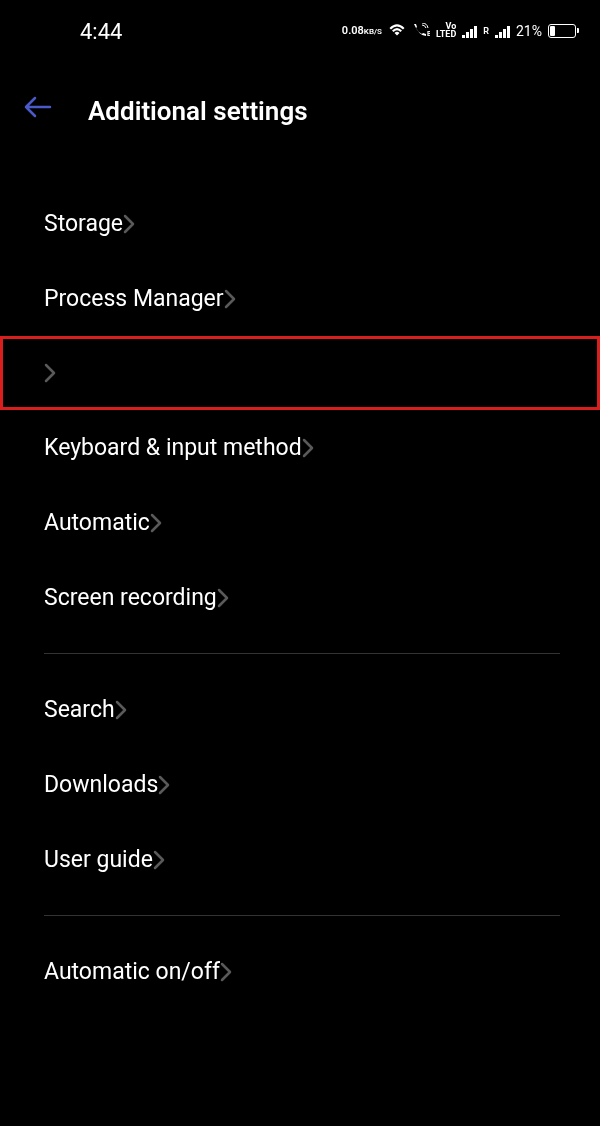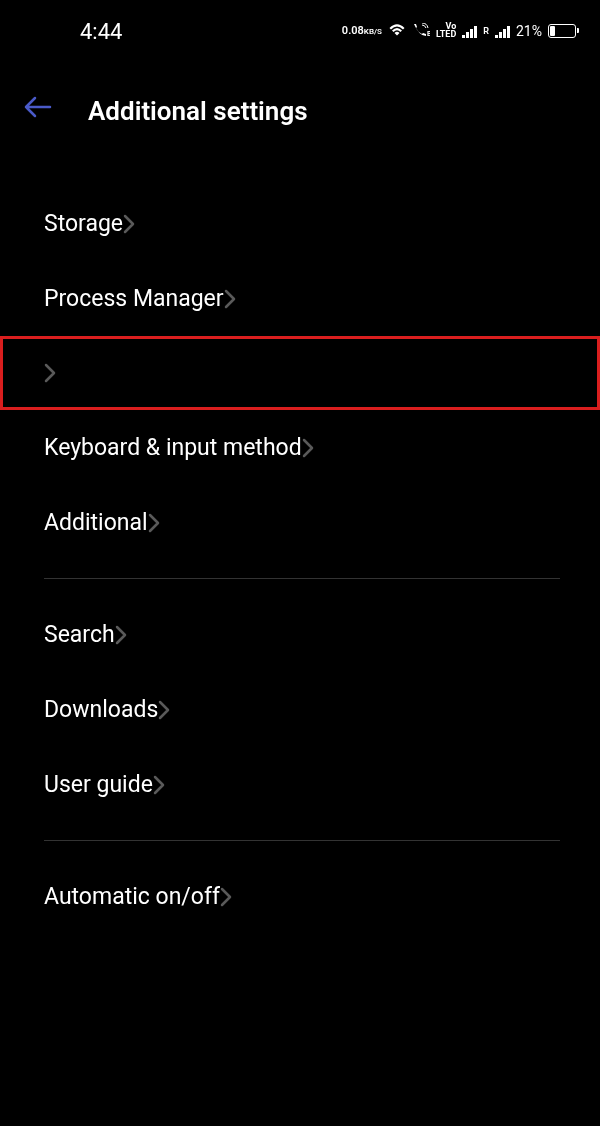--- a/index.html
+++ b/index.html
@@ -225,28 +225,36 @@
   <div class="setting-item">
     <span class="setting-label">Keyboard &amp; input method</span>
     <span class="chevron">
       <svg width="12" height="20" viewBox="0 0 12 20">
           <path d="M2 2 L10 10 L2 18" stroke="currentColor" stroke-width="2.5" fill="none" stroke-linecap="round" stroke-linejoin="round"></path>
         </svg>
     </span>
   </div>
 
   <div class="setting-item">
-    <span class="setting-label">Additional</span>
-    <span class="chevron">
-      <svg width="12" height="20" viewBox="0 0 12 20">
-          <path d="M2 2 L10 10 L2 18" stroke="currentColor" stroke-width="2.5" fill="none" stroke-linecap="round" stroke-linejoin="round"></path>
-        </svg>
-    </span>
-  </div>
-
+    <span class="setting-label">Automatic</span>
+    <span class="chevron">
+      <svg width="12" height="20" viewBox="0 0 12 20">
+          <path d="M2 2 L10 10 L2 18" stroke="currentColor" stroke-width="2.5" fill="none" stroke-linecap="round" stroke-linejoin="round"></path>
+        </svg>
+    </span>
+  </div>
+
+  <div class="setting-item">
+    <span class="setting-label">Screen recording</span>
+    <span class="chevron">
+      <svg width="12" height="20" viewBox="0 0 12 20">
+          <path d="M2 2 L10 10 L2 18" stroke="currentColor" stroke-width="2.5" fill="none" stroke-linecap="round" stroke-linejoin="round"></path>
+        </svg>
+    </span>
+  </div>
 
   <div class="divider"></div>
 
   <div class="setting-item">
     <span class="setting-label">Search</span>
     <span class="chevron">
       <svg width="12" height="20" viewBox="0 0 12 20">
           <path d="M2 2 L10 10 L2 18" stroke="currentColor" stroke-width="2.5" fill="none" stroke-linecap="round" stroke-linejoin="round"></path>
         </svg>
     </span>

